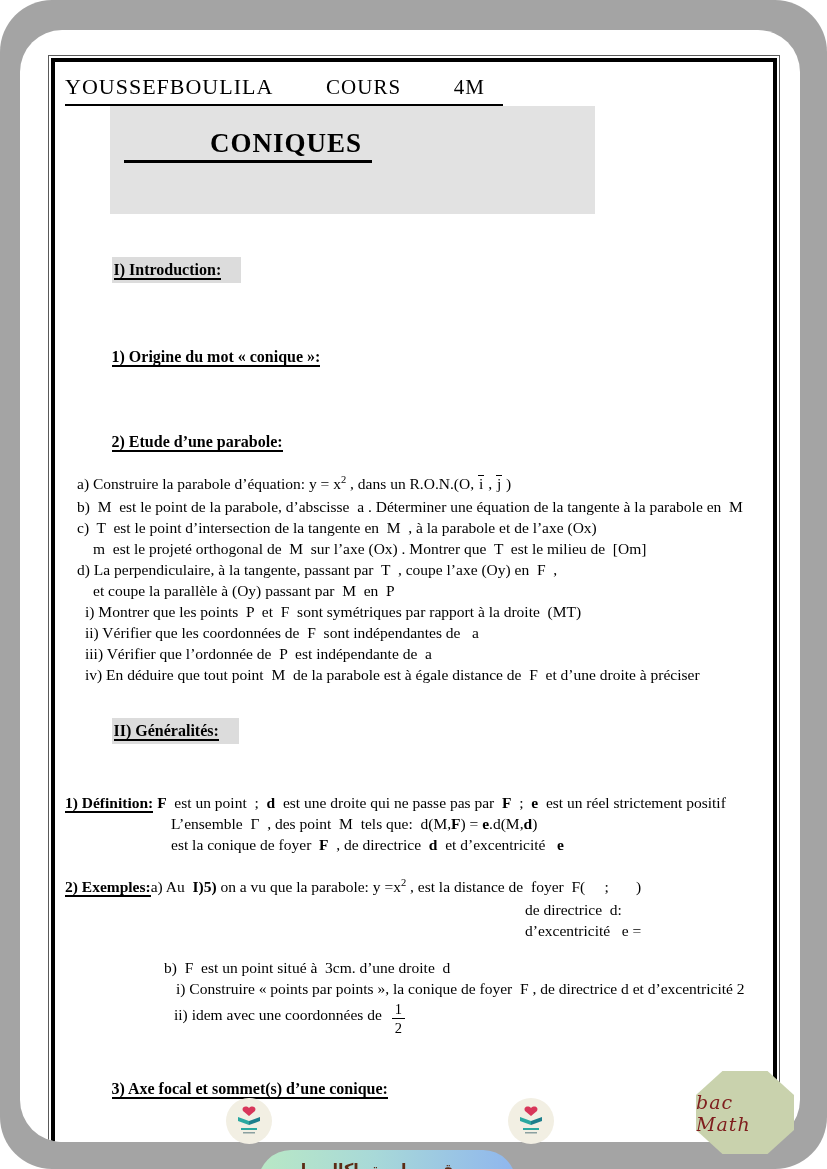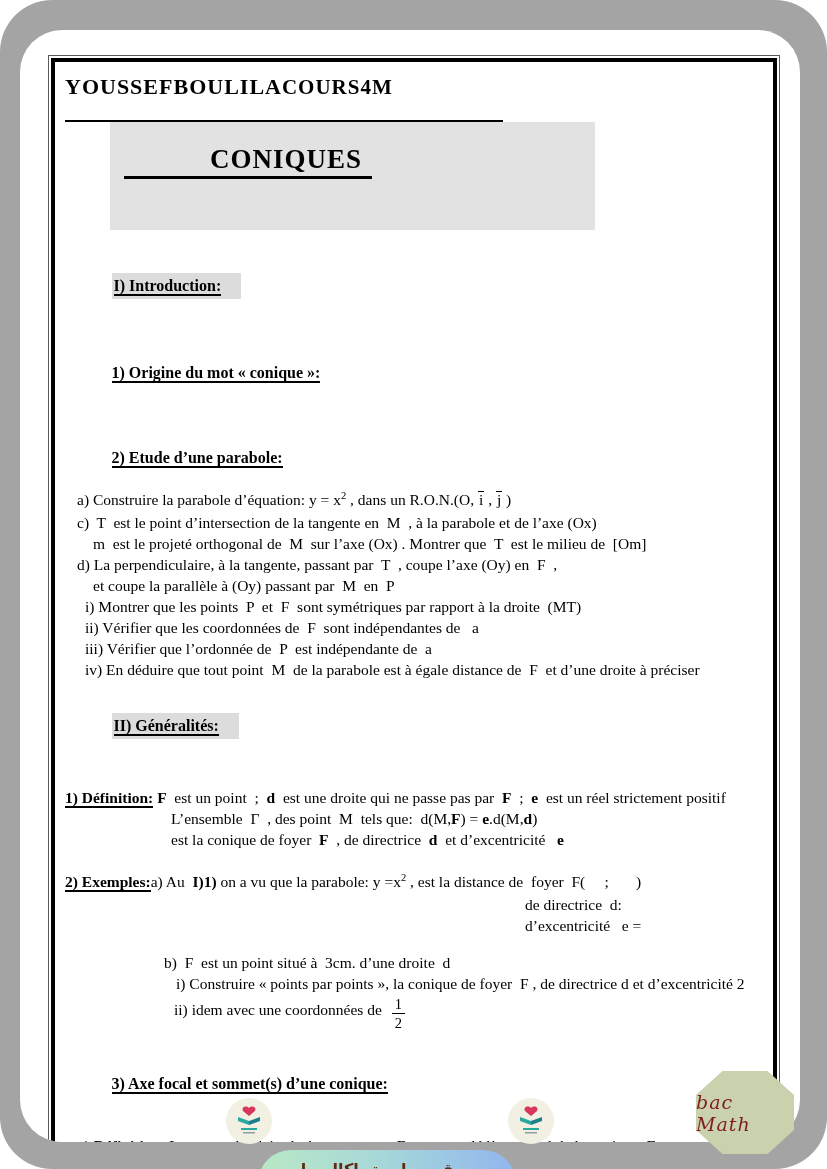--- a/index.html
+++ b/index.html
@@ -4,22 +4,22 @@
 <style>
   html,body { margin:0; padding:0; }
   body { width:827px; height:1169px; font-family:"Liberation Serif", serif; }
   .canvas { position:relative; width:827px; height:1169px; background:#ffffff; overflow:hidden; }
   .backdrop { position:absolute; inset:0; background:#a4a4a4; border-radius:52px; }
   .page { position:absolute; left:20px; top:30px; width:780px; height:1112px; background:#ffffff; border-radius:42px; overflow:hidden; z-index:1; }
   .frame-outer { position:absolute; left:28px; top:25px; right:20px; bottom:-12px; border:1px solid #5a5a5a; }
   .frame-inner { position:absolute; inset:2px 2px 0 2px; border:4px solid #000; border-bottom:none; background:#fff; }
   .content { position:absolute; inset:0; padding:12px 12px 0 10px; font-size:15.5px; color:#000; }
 
-  .hdr-row { display:flex; align-items:flex-end; width:438px; border-bottom:2px solid #000; padding-bottom:20px;
-             font-weight:bold; font-size:21px; letter-spacing:1px; }
+  .hdr-row { display:flex; justify-content:space-between; align-items:flex-end; width:438px; border-bottom:2px solid #000; padding-bottom:4px;
+             font-weight:normal; font-size:21px; letter-spacing:1px; }
   .hdr-row .big { font-size:22px; }
 
   .title-box { margin-left:45px; margin-top:0px; width:485px; height:108px; background:#e2e2e2; padding-top:22px; box-sizing:border-box; }
   .title-text { display:inline-block; margin-left:14px; padding:0 10px 1px 86px; border-bottom:3px solid #000;
                 font-size:27px; font-weight:bold; letter-spacing:1px; }
 
   .ln { line-height:21px; white-space:pre-wrap; }
   .t { white-space:pre-wrap; }
   .hl { background:#dcdcdc; padding:2px 20px 3px 2px; display:inline-block; }
   .h1 { font-weight:bold; font-size:16px; border-bottom:2px solid #000; }
@@ -83,38 +83,39 @@
 
           <div class="ln mt21">
             <span class="h2">1) Origine du mot « conique »:</span>
           </div>
 
           <div class="ln mt22">
             <span class="h2">2) Etude d’une parabole:</span>
           </div>
 
           <div class="ln ind-a"><span class="t">a) Construire la parabole d’équation: y = x</span><span class="sup">2</span><span class="t"> , dans un R.O.N.(O, </span><span class="vec">i</span><span class="t"> , </span><span class="vec">j</span><span class="t"> )</span></div>
+          <div class="ln ind-a">b)  M  est le point de la parabole, d’abscisse  a . Déterminer une équation de la tangente à la parabole en  M</div>
           <div class="ln ind-a">c)  T  est le point d’intersection de la tangente en  M  , à la parabole et de l’axe (Ox)</div>
           <div class="ln ind-m">m  est le projeté orthogonal de  M  sur l’axe (Ox) . Montrer que  T  est le milieu de  [Om]</div>
           <div class="ln ind-a">d) La perpendiculaire, à la tangente, passant par  T  , coupe l’axe (Oy) en  F  ,</div>
           <div class="ln ind-m">et coupe la parallèle à (Oy) passant par  M  en  P</div>
           <div class="ln ind-i">i) Montrer que les points  P  et  F  sont symétriques par rapport à la droite  (MT)</div>
           <div class="ln ind-i">ii) Vérifier que les coordonnées de  F  sont indépendantes de   a</div>
           <div class="ln ind-i">iii) Vérifier que l’ordonnée de  P  est indépendante de  a</div>
           <div class="ln ind-i">iv) En déduire que tout point  M  de la parabole est à égale distance de  F  et d’une droite à préciser</div>
 
           <div class="ln mt12">
             <span class="hl"><span class="h1">II) Généralités:</span></span>
           </div>
 
           <div class="ln mt27"><span class="lbl">1) Définition:</span><span class="t"> </span><span class="b t">F</span><span class="t">  est un point  ;  </span><span class="b t">d</span><span class="t">  est une droite qui ne passe pas par  </span><span class="b t">F</span><span class="t">  ;  </span><span class="b t">e</span><span class="t">  est un réel strictement positif</span></div>
           <div class="ln" style="margin-left:106px;"><span class="t">L’ensemble  Γ  , des point  M  tels que:  d(M,</span><span class="b t">F</span><span class="t">) = </span><span class="b t">e</span><span class="t">.d(M,</span><span class="b t">d</span><span class="t">)</span></div>
           <div class="ln" style="margin-left:106px;"><span class="t">est la conique de foyer  </span><span class="b t">F</span><span class="t">  , de directrice  </span><span class="b t">d</span><span class="t">  et d’excentricité   </span><span class="b t">e</span></div>
 
-          <div class="ln mt21"><span class="lbl">2) Exemples:</span><span class="t">a) Au  </span><span class="b t">I)1)</span><span class="t"> on a vu que la parabole: y =x</span><span class="sup">2</span><span class="t"> , est la distance de  foyer  F(     ;       )</span></div>
+          <div class="ln mt21"><span class="lbl">2) Exemples:</span><span class="t">a) Au  </span><span class="b t">I)5)</span><span class="t"> on a vu que la parabole: y =x</span><span class="sup">2</span><span class="t"> , est la distance de  foyer  F(     ;       )</span></div>
           <div class="ln" style="margin-left:460px;">de directrice  d:</div>
           <div class="ln" style="margin-left:460px;">d’excentricité   e =</div>
 
           <div class="ln mt16" style="margin-left:99px;">b)  F  est un point situé à  3cm. d’une droite  d</div>
           <div class="ln" style="margin-left:111px;">i) Construire « points par points », la conique de foyer  F , de directrice d et d’excentricité 2</div>
           <div class="ln" style="margin-left:109px; height:46px;"><span class="t">ii) idem avec une coordonnées de </span><span class="frac"><span class="num">1</span><span class="den">2</span></span></div>
 
           <div class="ln mt12">
             <span class="h2">3) Axe focal et sommet(s) d’une conique:</span>
           </div>

